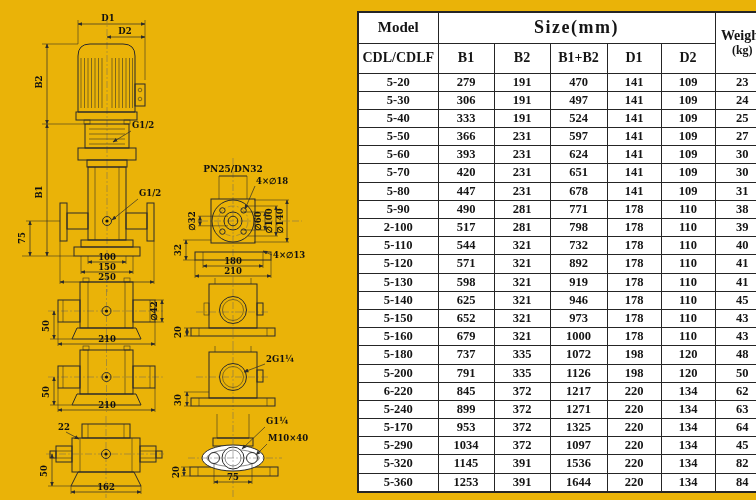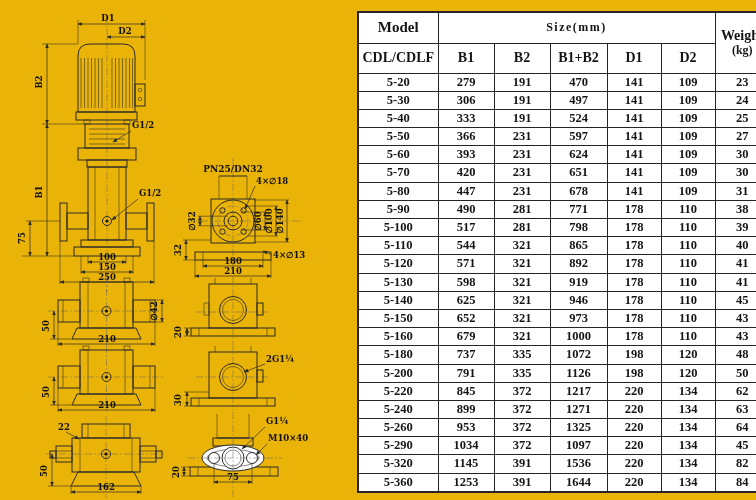--- a/index.html
+++ b/index.html
@@ -26,21 +26,21 @@
     background:#fff;
   }
   table.spec th, table.spec td {
     border:1.4px solid #252525; text-align:center; vertical-align:middle;
     padding:0; font-weight:bold; color:#151515; line-height:1.05;
   }
   table.spec { border:2px solid #252525; }
   thead tr.h1 { height:31px; }
   thead tr.h2 { height:30px; }
   th.model-h   { font-size:15px; }
-  th.size-h    { font-size:12px; letter-spacing:1.5px; }
+  th.size-h    { font-size:18px; letter-spacing:1.5px; }
   th.weight-h  { font-size:14px; }
   th.weight-h .kg { font-size:12px; }
   th.sub-h     { font-size:14px;margin-top:8px; }
   tbody td { font-size:12.5px; }
 </style>
 </head>
 <body>
 
 <div class="screen">
 
@@ -374,33 +374,33 @@
           <tr>
             <td>5-90</td>
             <td>490</td>
             <td>281</td>
             <td>771</td>
             <td>178</td>
             <td>110</td>
             <td>38</td>
           </tr>
           <tr>
-            <td>5-100</td>
+            <td>2-100</td>
             <td>517</td>
             <td>281</td>
             <td>798</td>
             <td>178</td>
             <td>110</td>
             <td>39</td>
           </tr>
           <tr>
             <td>5-110</td>
             <td>544</td>
             <td>321</td>
-            <td>865</td>
+            <td>732</td>
             <td>178</td>
             <td>110</td>
             <td>40</td>
           </tr>
           <tr>
             <td>5-120</td>
             <td>571</td>
             <td>321</td>
             <td>892</td>
             <td>178</td>
@@ -455,39 +455,39 @@
           <tr>
             <td>5-200</td>
             <td>791</td>
             <td>335</td>
             <td>1126</td>
             <td>198</td>
             <td>120</td>
             <td>50</td>
           </tr>
           <tr>
-            <td>5-220</td>
+            <td>6-220</td>
             <td>845</td>
             <td>372</td>
             <td>1217</td>
             <td>220</td>
             <td>134</td>
             <td>62</td>
           </tr>
           <tr>
             <td>5-240</td>
             <td>899</td>
             <td>372</td>
             <td>1271</td>
             <td>220</td>
             <td>134</td>
             <td>63</td>
           </tr>
           <tr>
-            <td>5-260</td>
+            <td>5-170</td>
             <td>953</td>
             <td>372</td>
             <td>1325</td>
             <td>220</td>
             <td>134</td>
             <td>64</td>
           </tr>
           <tr>
             <td>5-290</td>
             <td>1034</td>

